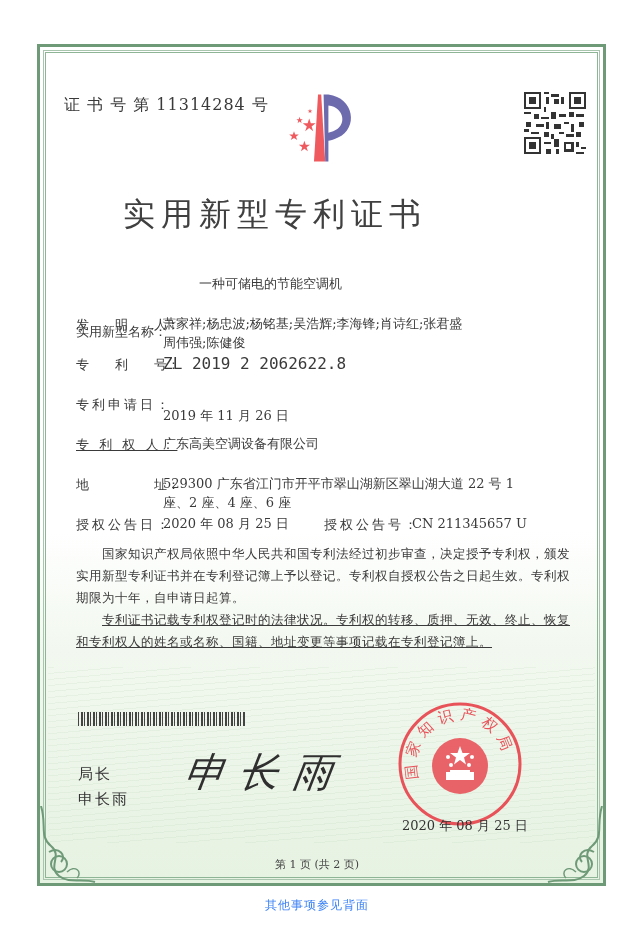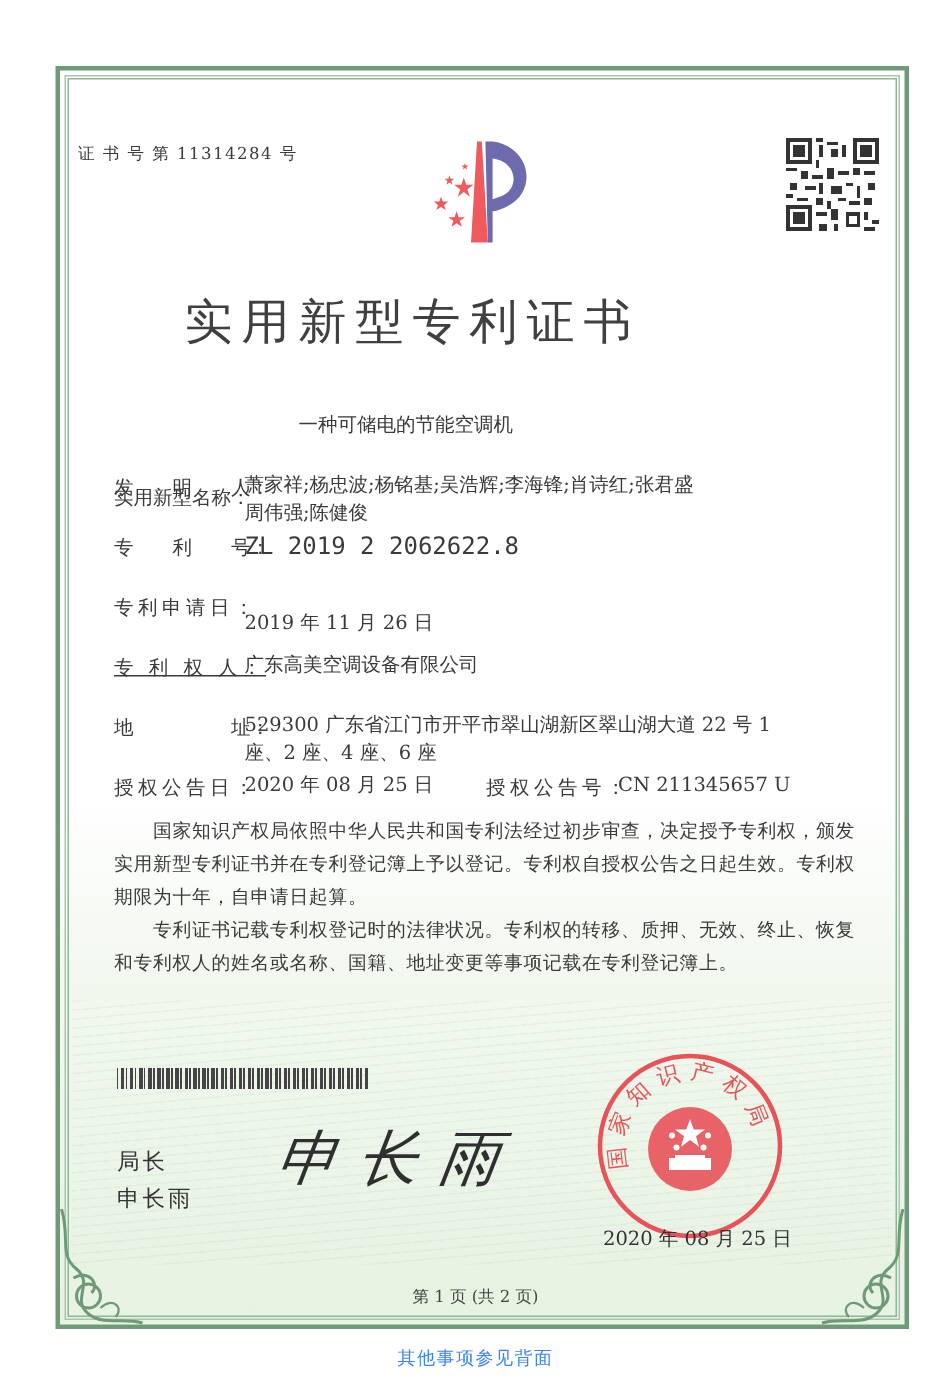--- a/index.html
+++ b/index.html
@@ -19,21 +19,21 @@
   .inner-line {
     position:absolute; left:5px; top:5px; right:5px; bottom:5px;
     border:1px solid #8db596; pointer-events:none;
   }
   .wave {
     position:absolute; left:8px; right:8px; top:620px; bottom:40px;
     background:repeating-linear-gradient(175deg, rgba(140,185,140,0.10) 0px, rgba(140,185,140,0.10) 1px, transparent 1px, transparent 6px);
     pointer-events:none;
   }
   .abs { position:absolute; }
-  .cert-no { left:52px; top:95px; font-size:11px; letter-spacing:1px; }
+  .cert-no { left:64px; top:95px; font-size:16px; letter-spacing:1px; }
   .logo { left:282px; top:88px; width:80px; height:80px; }
   .qr { left:524px; top:92px; width:62px; height:62px; }
   .title {
     left:0; width:550px; top:193px; text-align:center;
     font-family:"DejaVu Sans", sans-serif; font-size:32px; letter-spacing:6px;
     color:#404040; font-weight:normal;
   }
   .field-label { font-size:13px; color:#3a3a3a; white-space:nowrap; }
   .field-value { font-size:13px; color:#3a3a3a; line-height:19px; }
   .para {
@@ -163,21 +163,21 @@
 <div class="abs field-value" style="left:163px;top:474px;">529300 广东省江门市开平市翠山湖新区翠山湖大道 22 号 1</div>
 <div class="abs field-value" style="left:163px;top:493px;">座、2 座、4 座、6 座</div>
 
 <div class="abs field-label" style="left:76px;top:516px;letter-spacing:3px;">授权公告日：</div>
 <div class="abs field-value" style="left:163px;top:514px;">2020 年 08 月 25 日</div>
 
 <div class="abs field-label" style="left:324px;top:516px;letter-spacing:3px;">授权公告号：</div>
 <div class="abs field-value" style="left:412px;top:514px;">CN 211345657 U</div>
 
 <div class="abs para" style="top:543px;">国家知识产权局依照中华人民共和国专利法经过初步审查，决定授予专利权，颁发实用新型专利证书并在专利登记簿上予以登记。专利权自授权公告之日起生效。专利权期限为十年，自申请日起算。</div>
-<div class="abs para" style="top:609px;">专利证书记载专利权登记时的法律状况。专利权的转移、质押、无效、终止、恢复和专利权人的姓名或名称、国籍、地址变更等事项记载在专利登记簿上。</div>
+<div class="abs para" style="top:609px;text-decoration:underline;">专利证书记载专利权登记时的法律状况。专利权的转移、质押、无效、终止、恢复和专利权人的姓名或名称、国籍、地址变更等事项记载在专利登记簿上。</div>
 
 <div class="abs barcode"></div>
 
 <div class="abs official" style="left:78px;top:765px;">局长</div>
 <div class="abs official" style="left:78px;top:790px;">申长雨</div>
 <div class="abs signature">申长雨</div>
 
 <svg class="abs seal" viewBox="0 0 128 128">
   <defs>
     <path id="sealArc" d="M 24 82 A 44 44 0 1 1 104 82"></path>

